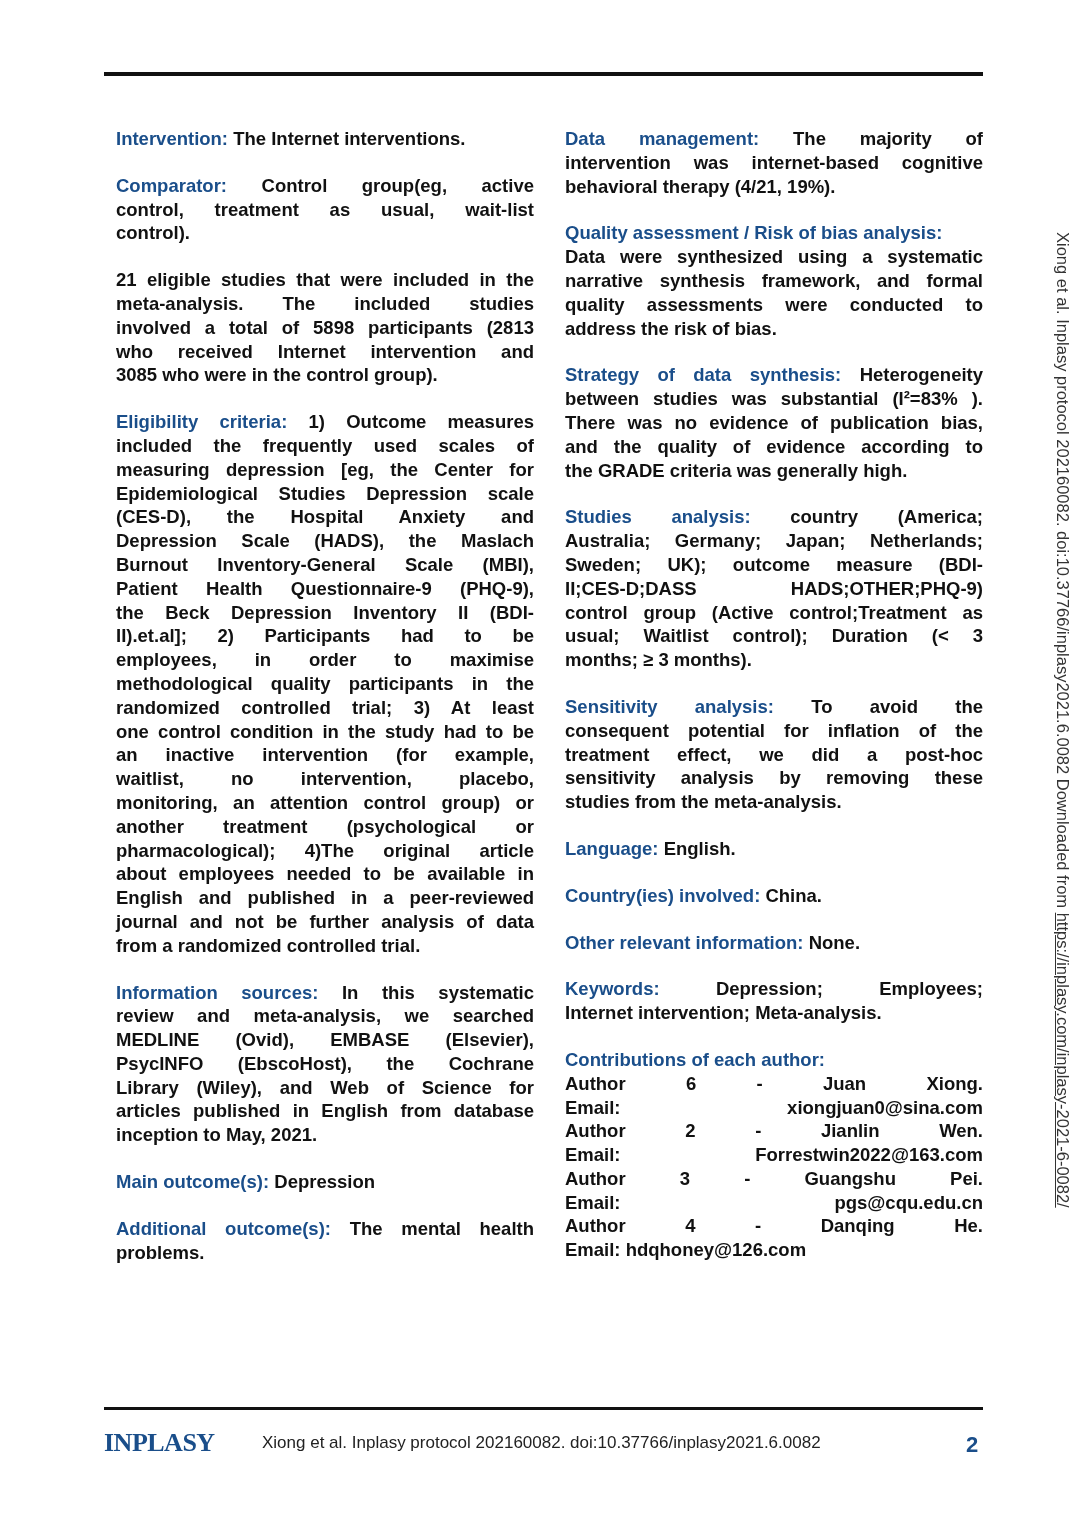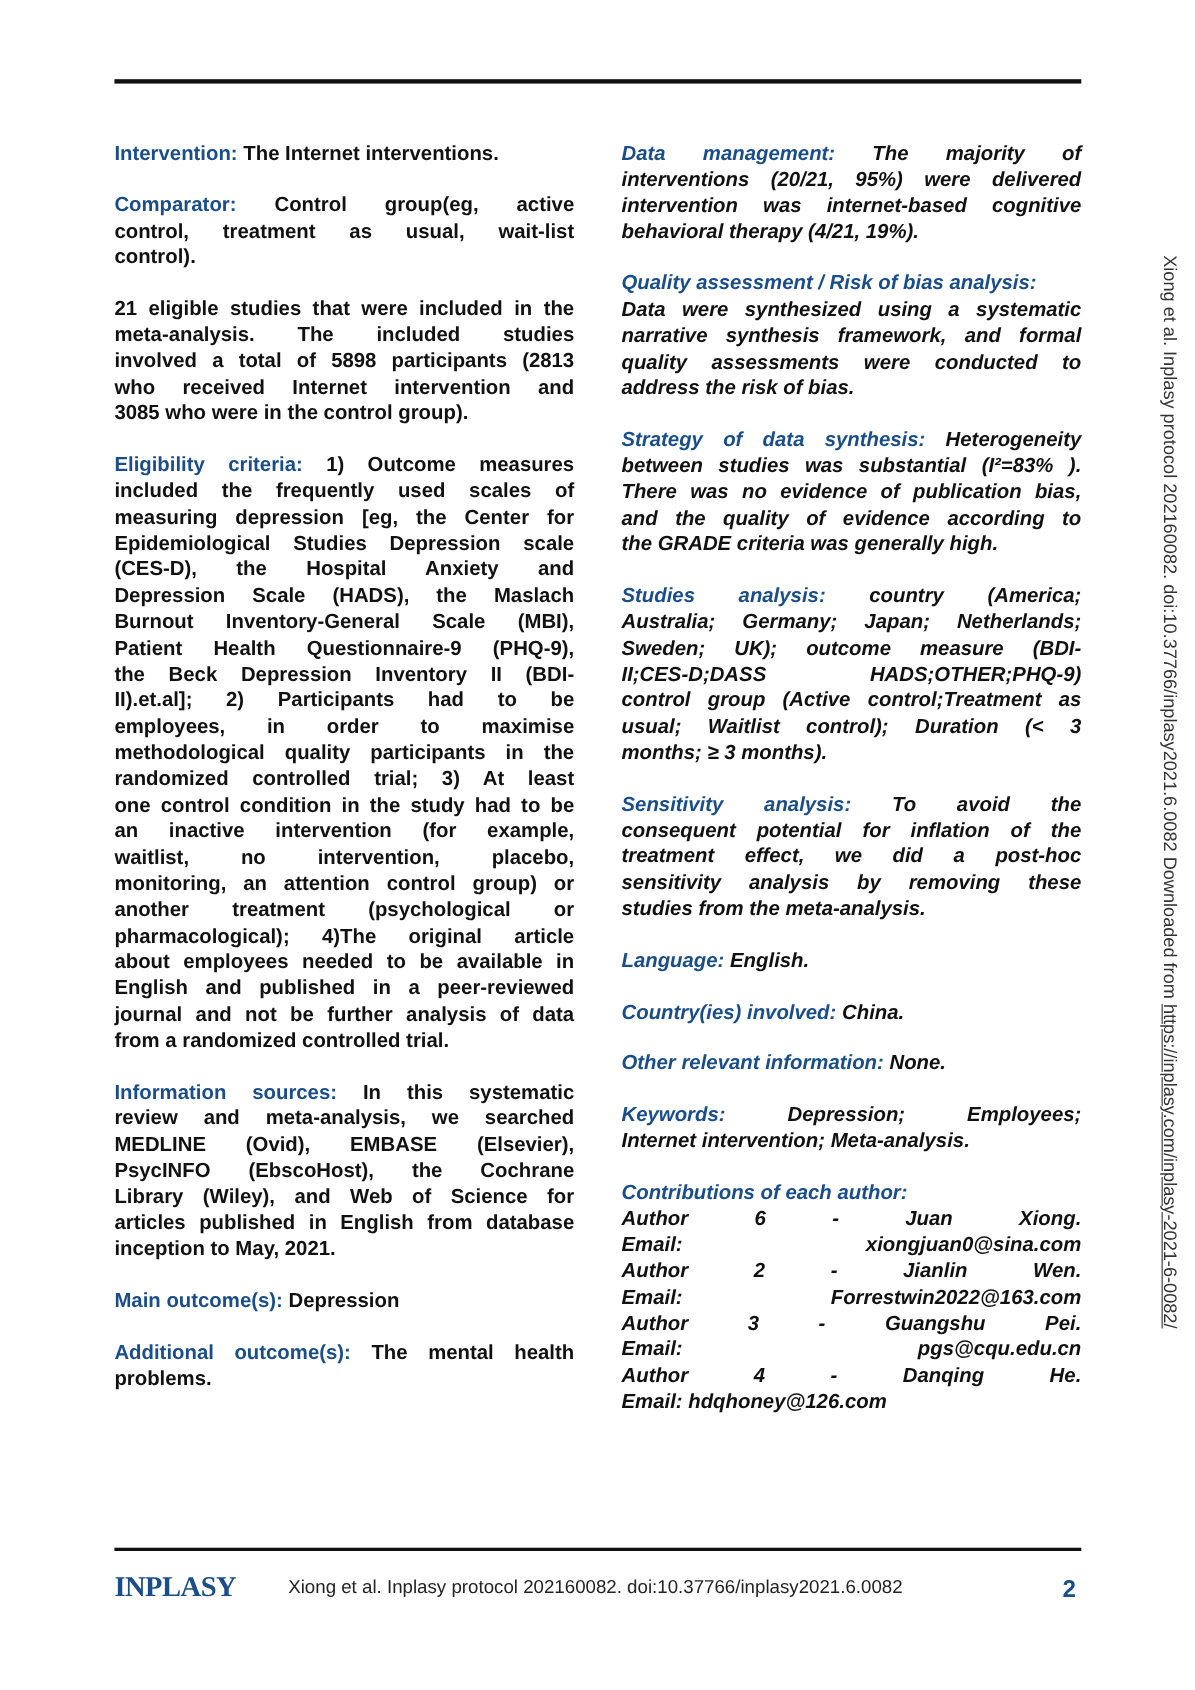--- a/index.html
+++ b/index.html
@@ -2,22 +2,22 @@
 <html><head>
 <meta charset="utf-8">
 <style>
   html, body { margin: 0; padding: 0; background: #ffffff; }
   body { width: 1086px; height: 1536px; position: relative; overflow: hidden;
          font-family: "Liberation Sans", sans-serif; color: #111111; }
   .rule { position: absolute; left: 104px; width: 879px; height: 4px; background: #111111; }
   .rule.top { top: 72px; }
   .rule.bottom { top: 1407px; height: 3px; }
   .col { position: absolute; width: 418px; }
-  .col.left { left: 104px; top: 127px; }
-  .col.right { left: 565px; top: 127px; font-style: italic; }
+  .col.left { left: 116px; top: 127px; }
+  .col.right { left: 565px; top: 127px; }
   .section { margin: 0 0 23px 0; }
   .line { display: block; font-size: 18.5px; font-weight: bold; line-height: 23.8px;
           text-align: justify; text-align-last: justify; white-space: nowrap; height: 23.8px; }
   .line.last { text-align-last: left; }
   .label { color: #1a4e8a; }
   .footer-brand { position: absolute; left: 104px; top: 1428px; font-size: 26px; font-weight: bold;
                   color: #1a4e8a; letter-spacing: -0.5px; font-family: Liberation Serif, serif; }
   .footer-cite { position: absolute; left: 262px; top: 1433px; font-size: 17px; color: #222222; }
   .footer-page { position: absolute; left: 966px; top: 1432px; font-size: 22px; font-weight: bold; color: #1a4e8a; }
   .side-note { position: absolute; left: 1072px; top: 232px; transform-origin: 0 0; transform: rotate(90deg);
@@ -83,21 +83,20 @@
       <span class="line last"><span class="label">Main outcome(s):</span> <span>Depression</span></span>
     </div>
     <div class="section">
       <span class="line"><span class="label">Additional outcome(s):</span> <span>The mental health</span></span>
       <span class="line last"><span>problems.</span></span>
     </div>
   </div>
 <div class="col right">
     <div class="section">
       <span class="line"><span class="label">Data management:</span> <span>The majority of</span></span>
-      <span class="line"><span>interventions (20/21, 95%) were delivered</span></span>
       <span class="line"><span>intervention was internet-based cognitive</span></span>
       <span class="line last"><span>behavioral therapy (4/21, 19%).</span></span>
     </div>
     <div class="section">
       <span class="line last"><span class="label">Quality assessment / Risk of bias analysis:</span></span>
       <span class="line"><span>Data were synthesized using a systematic</span></span>
       <span class="line"><span>narrative synthesis framework, and formal</span></span>
       <span class="line"><span>quality assessments were conducted to</span></span>
       <span class="line last"><span>address the risk of bias.</span></span>
     </div>

